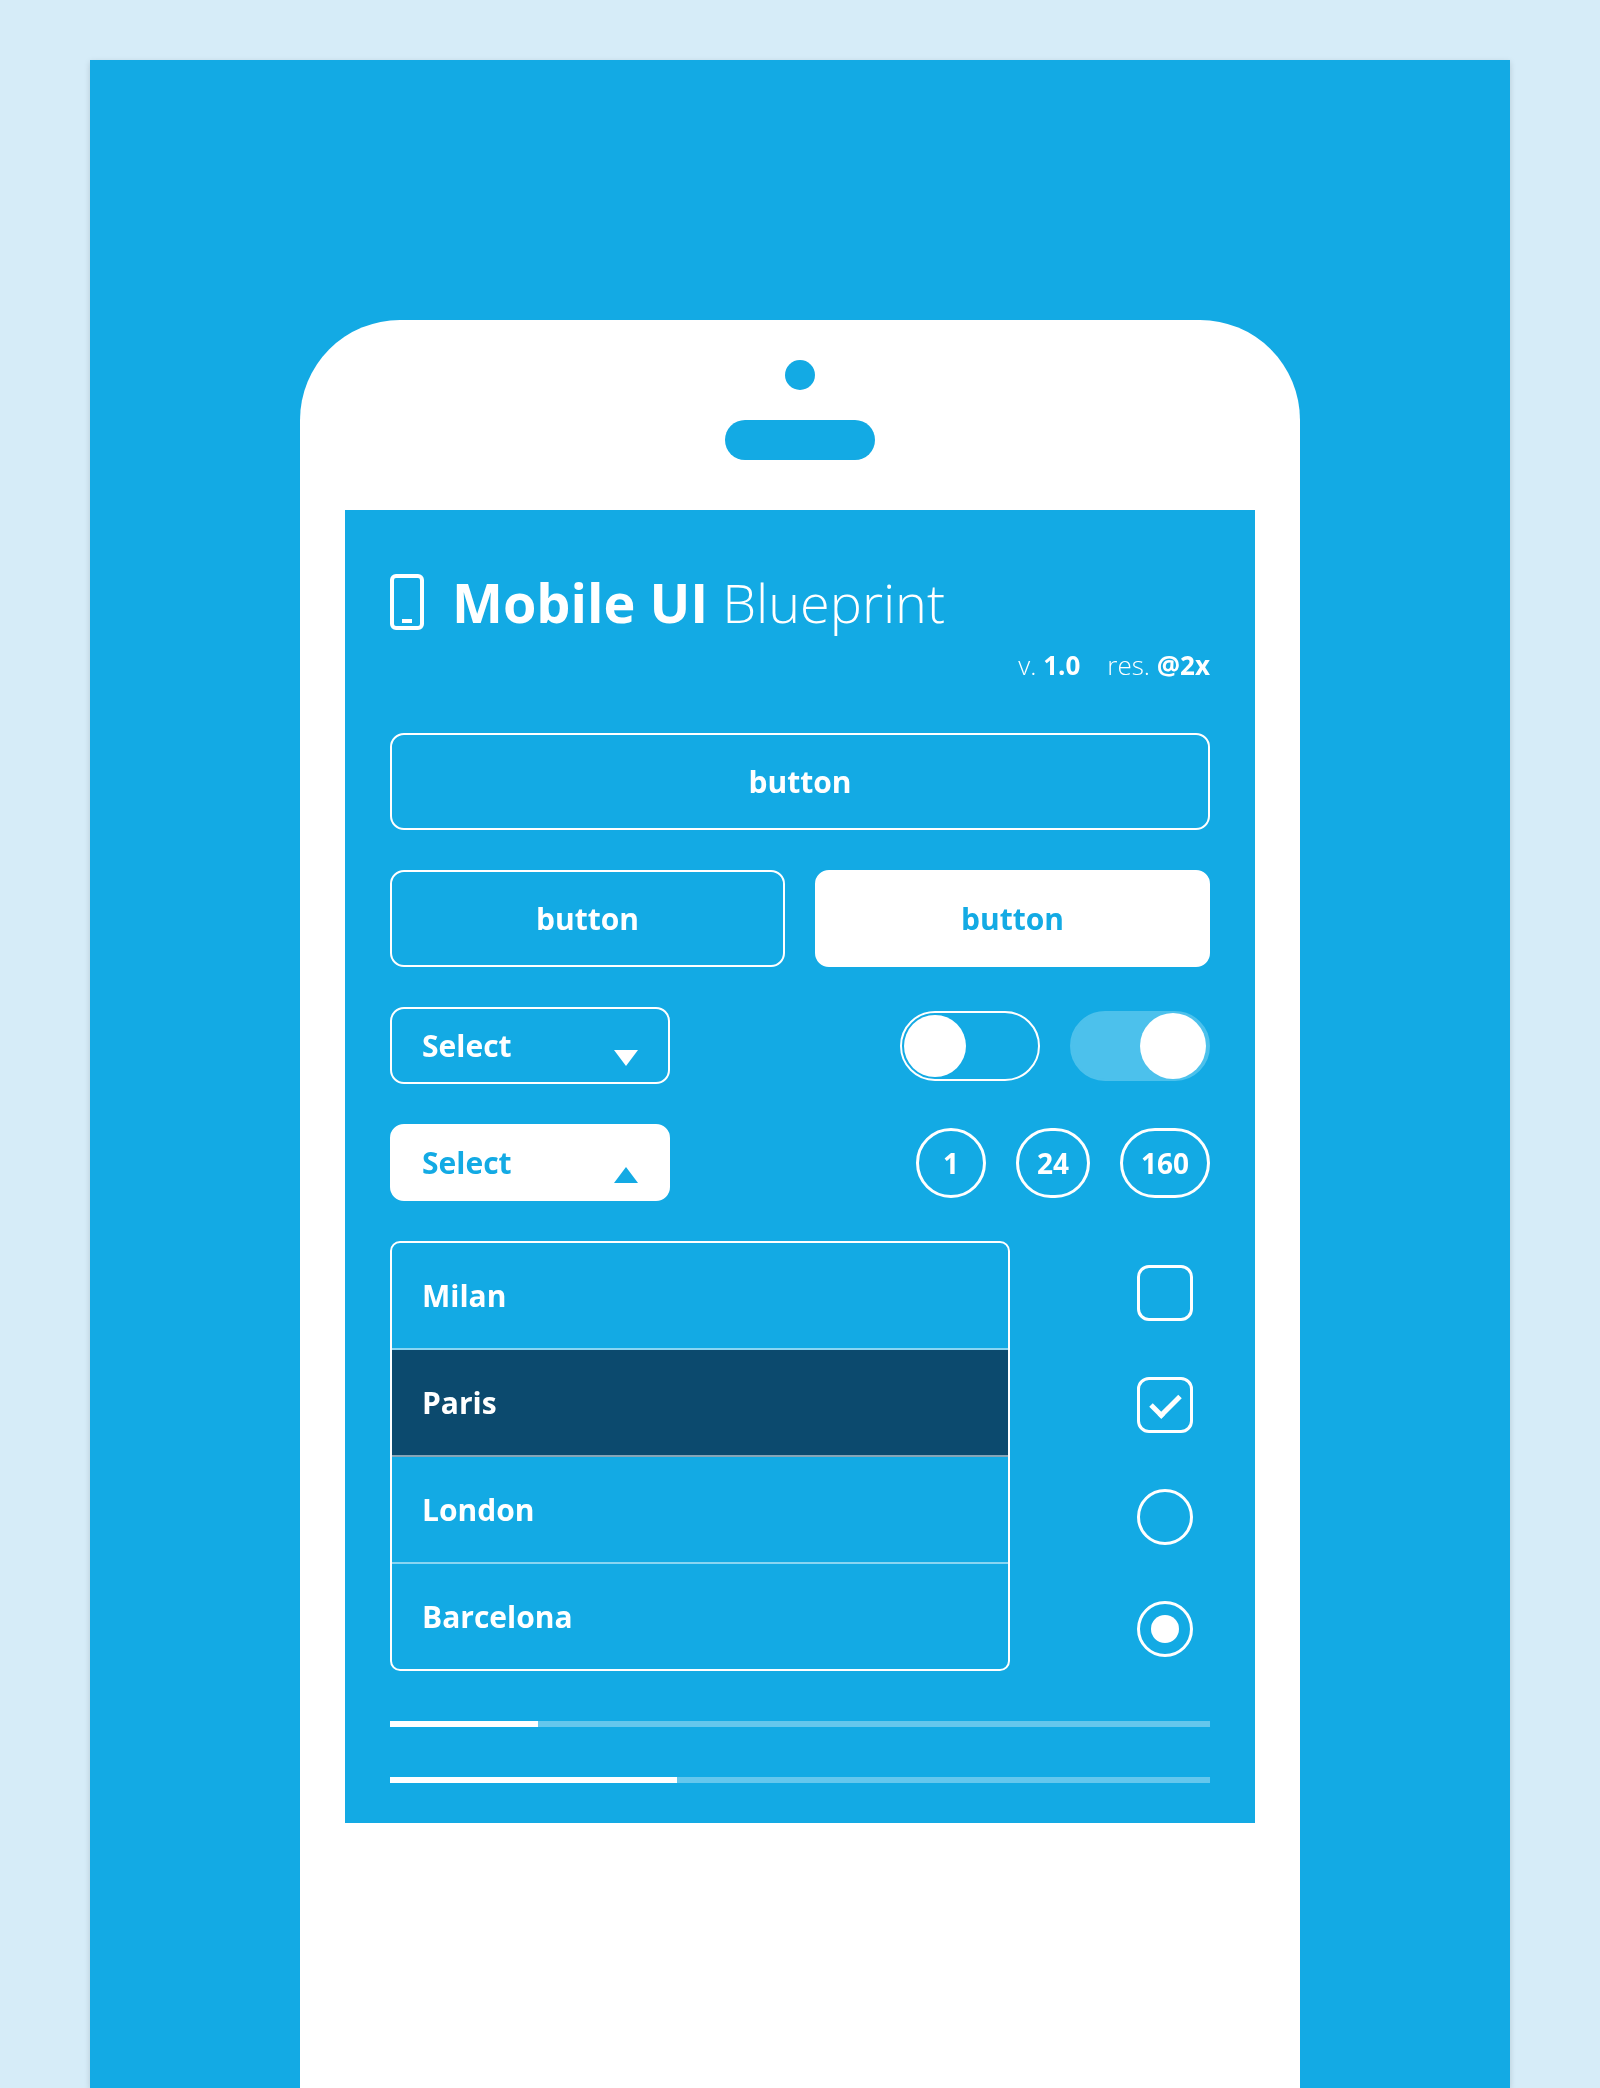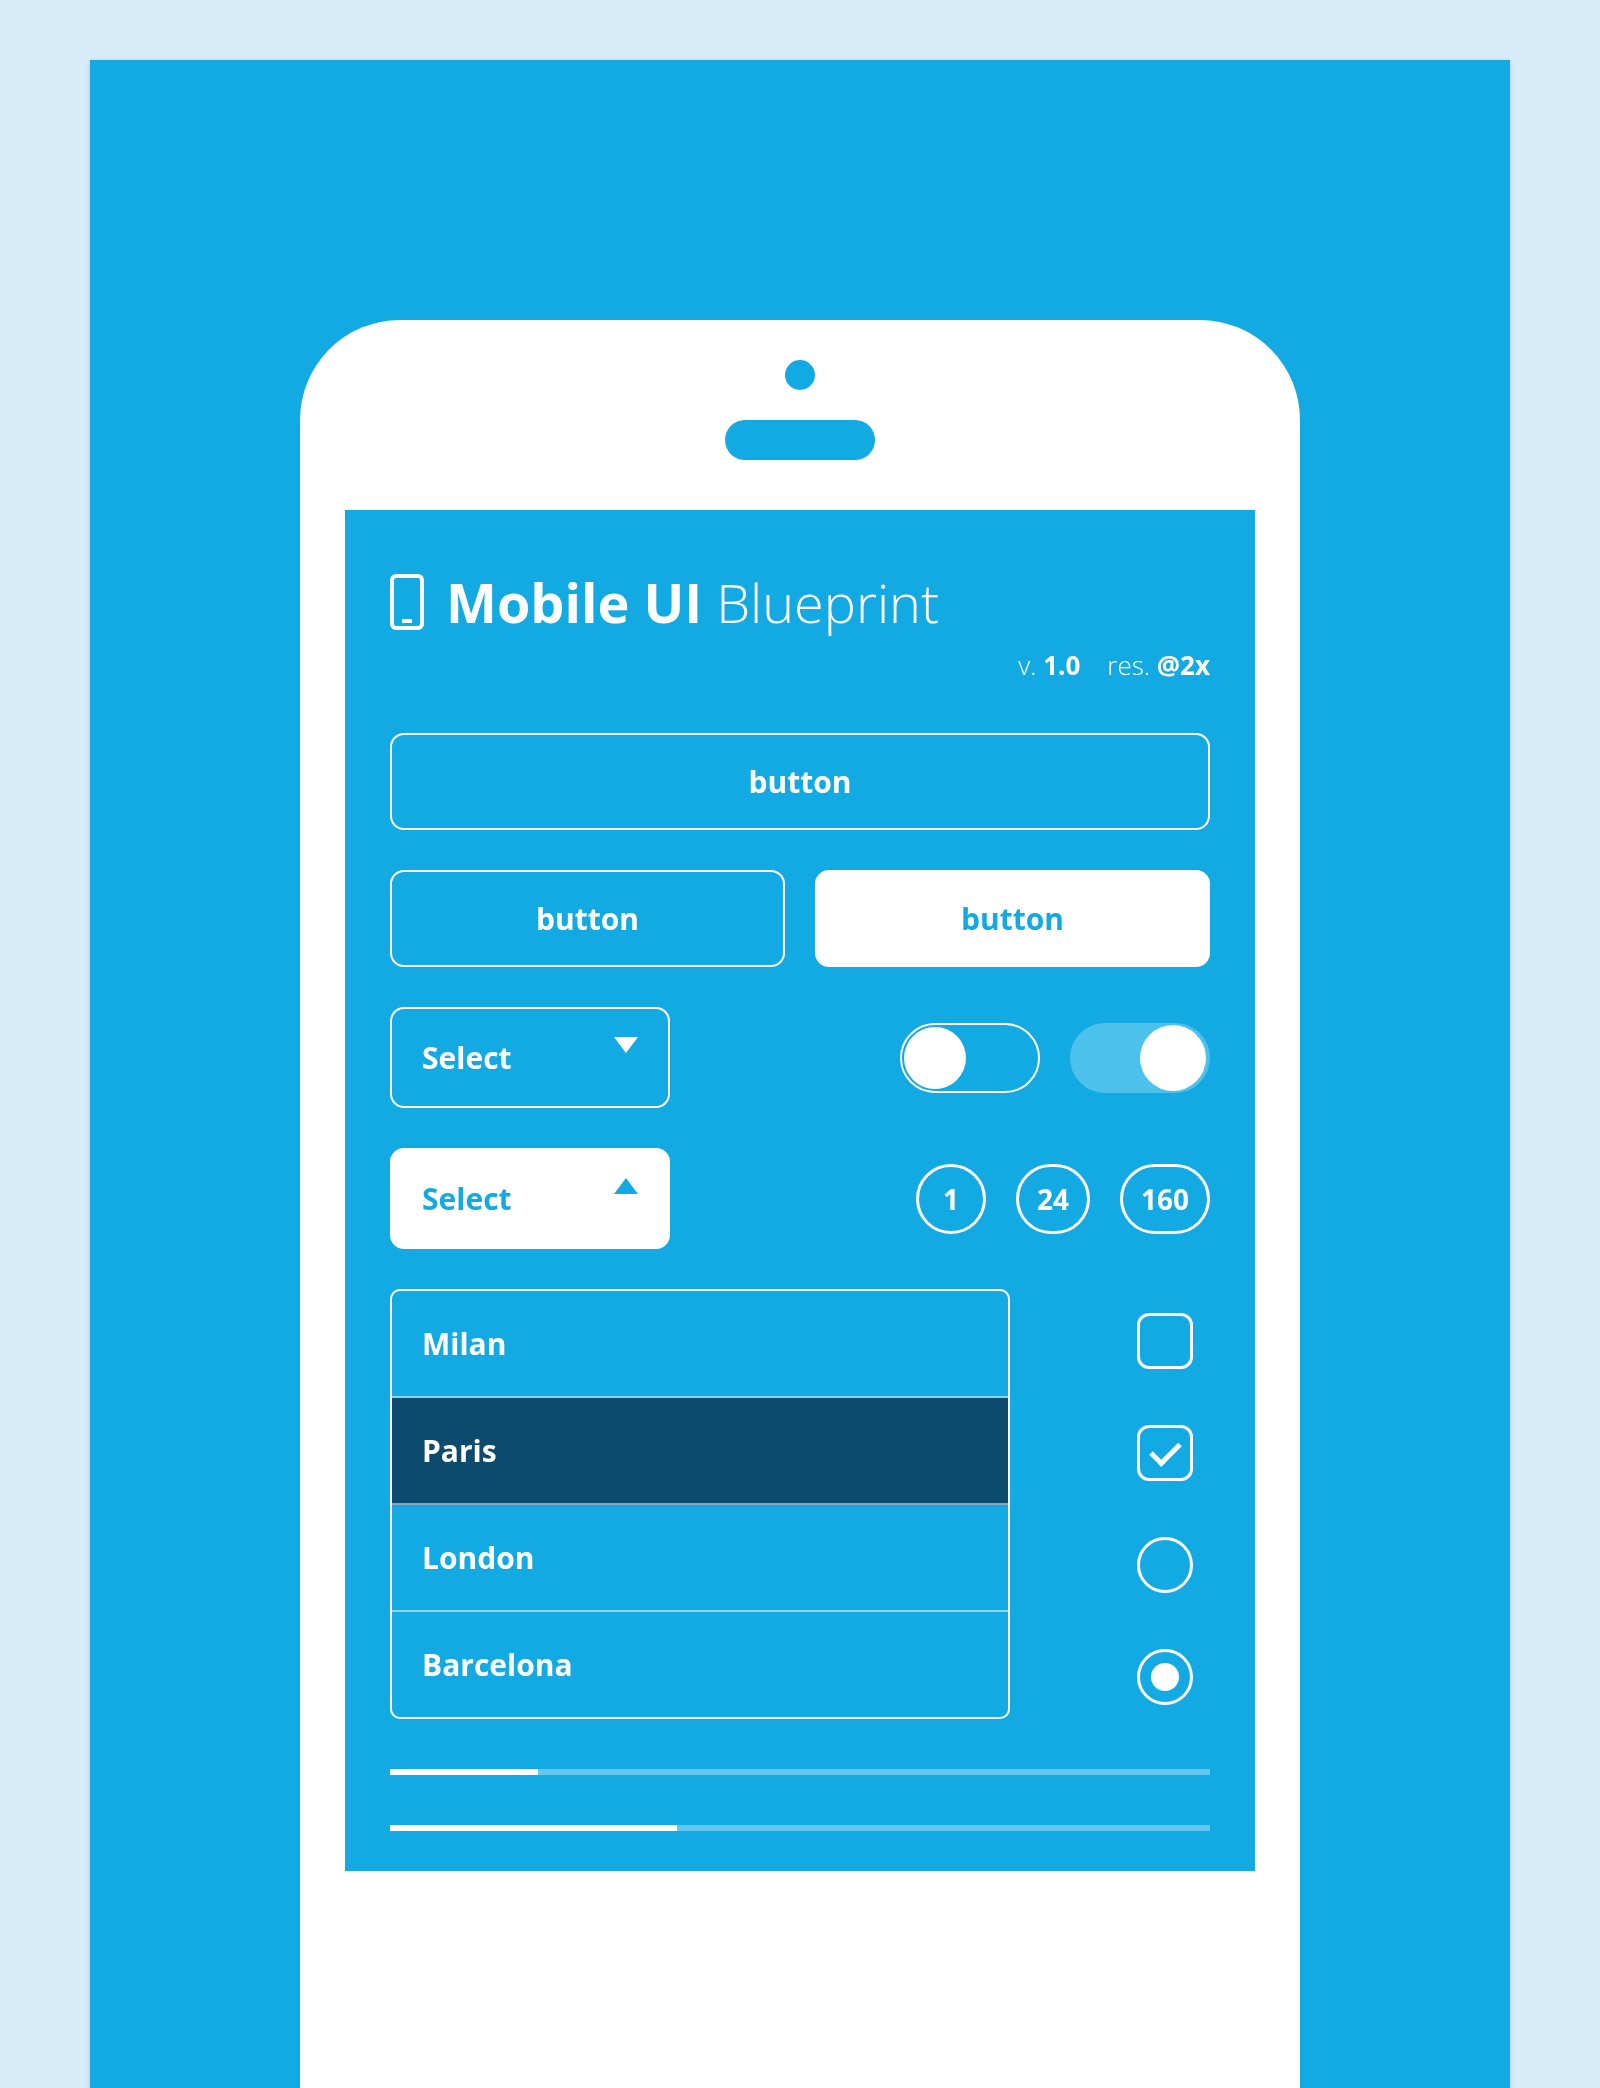--- a/index.html
+++ b/index.html
@@ -39,21 +39,21 @@
     margin: 0 auto 50px auto;
   }
   .screen {
     margin: 0 45px;
     background: #13aae4;
     padding: 55px 45px 40px 45px;
   }
   .header-row {
     display: flex;
     align-items: center;
-    gap: 22px;
+    gap: 28px;
     margin-bottom: 8px;
   }
   .phone-icon {
     width: 34px; height: 56px;
     border: 4px solid #fff;
     border-radius: 6px;
     position: relative;
     display: flex;
     align-items: flex-end;
     justify-content: center;
@@ -82,24 +82,24 @@
     padding: 26px 12px;
   }
   .btn.full { width: 100%; margin-bottom: 40px; }
   .row { display: flex; gap: 30px; margin-bottom: 40px; align-items: center; }
   .btn.half { flex: 1; }
   .btn.filled { background: #fff; color: #13aae4; border-color: #fff; }
 
   .select {
     border: 2px solid #fff;
     border-radius: 14px;
-    padding: 28px 30px;
+    padding: 16px 30px;
     display: flex;
     justify-content: space-between;
-    align-items: flex-start;
+    align-items: flex-end;
     font-size: 30px;
     font-weight: 700;
     color: #fff;
     width: 280px;
   }
   .select.filled { background: #fff; color: #13aae4; border-color: #fff; }
   .caret-down {
     width: 0; height: 0;
     border-left: 12px solid transparent;
     border-right: 12px solid transparent;

